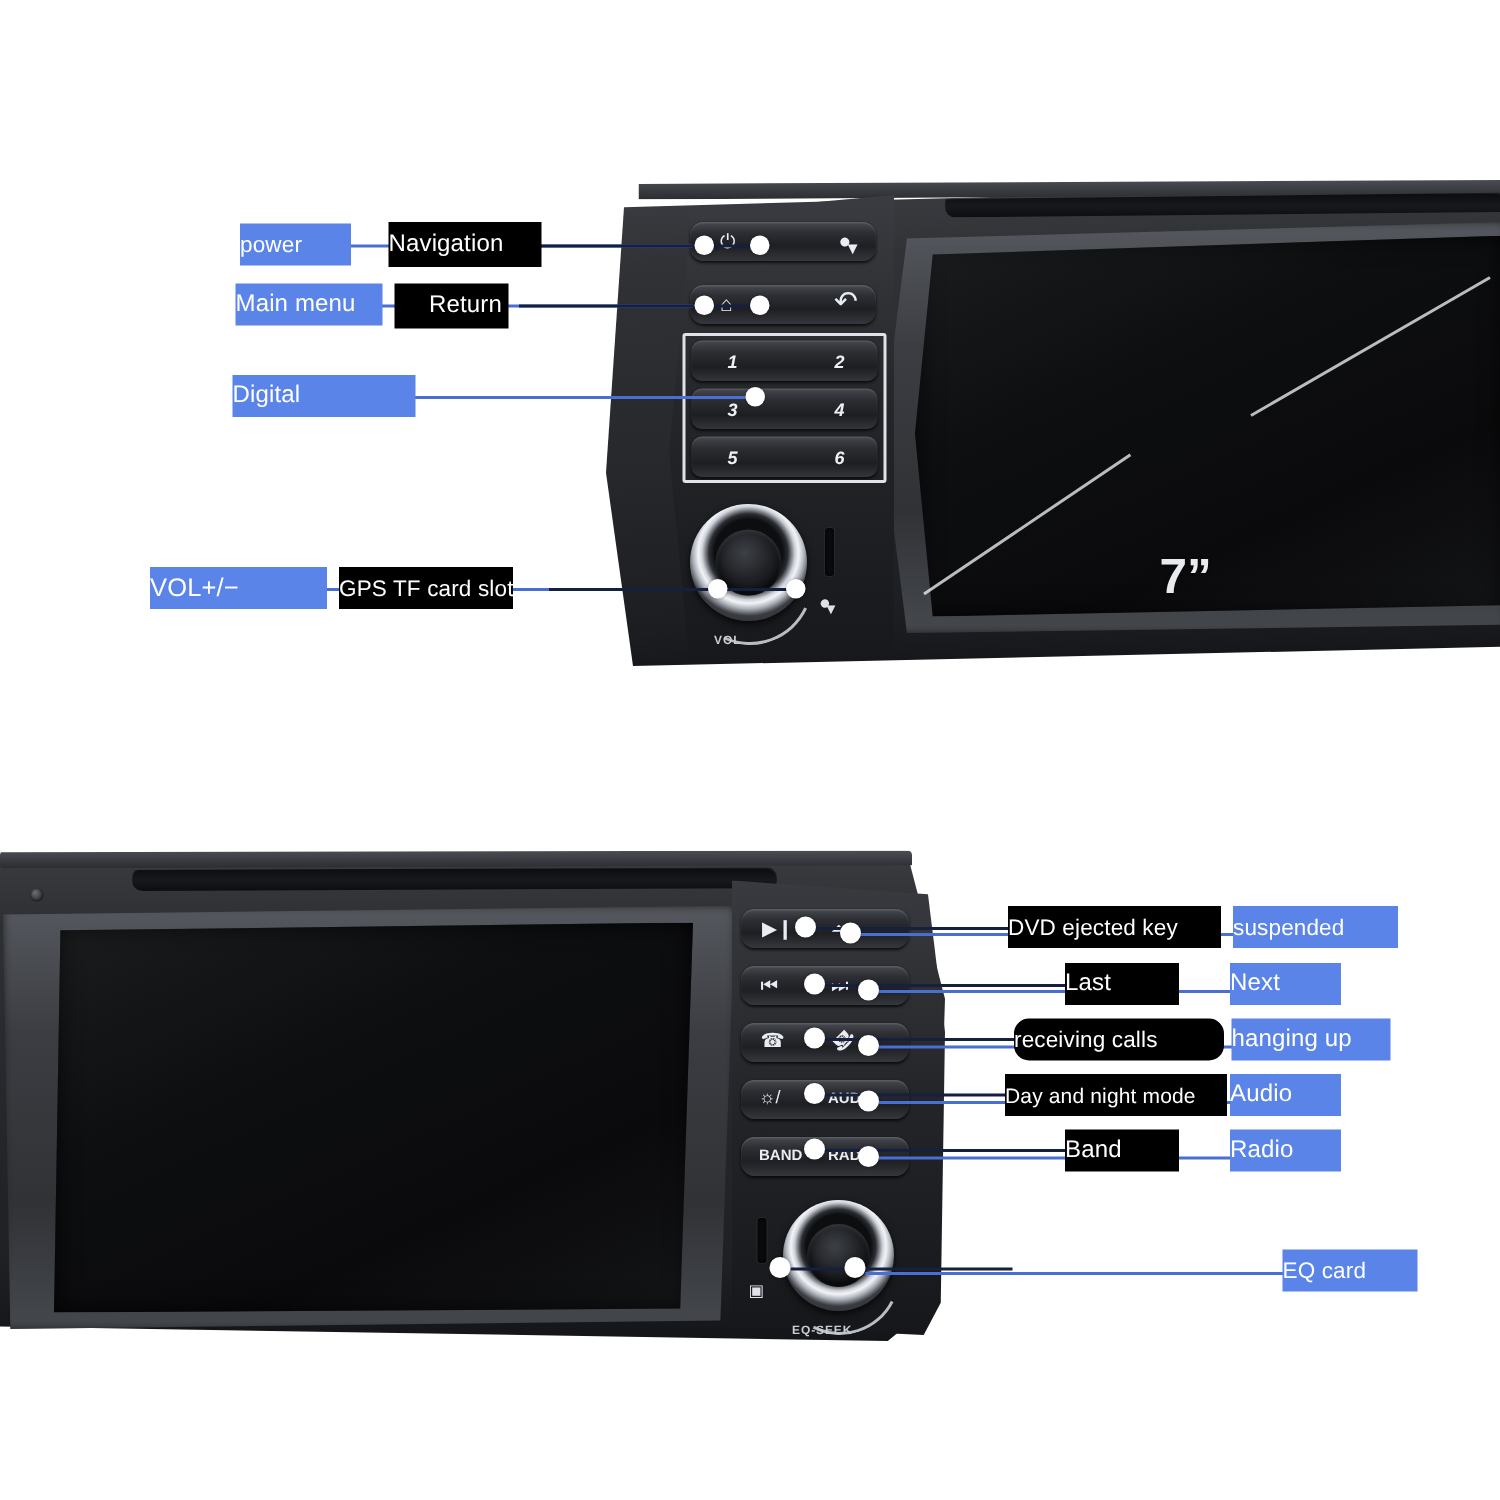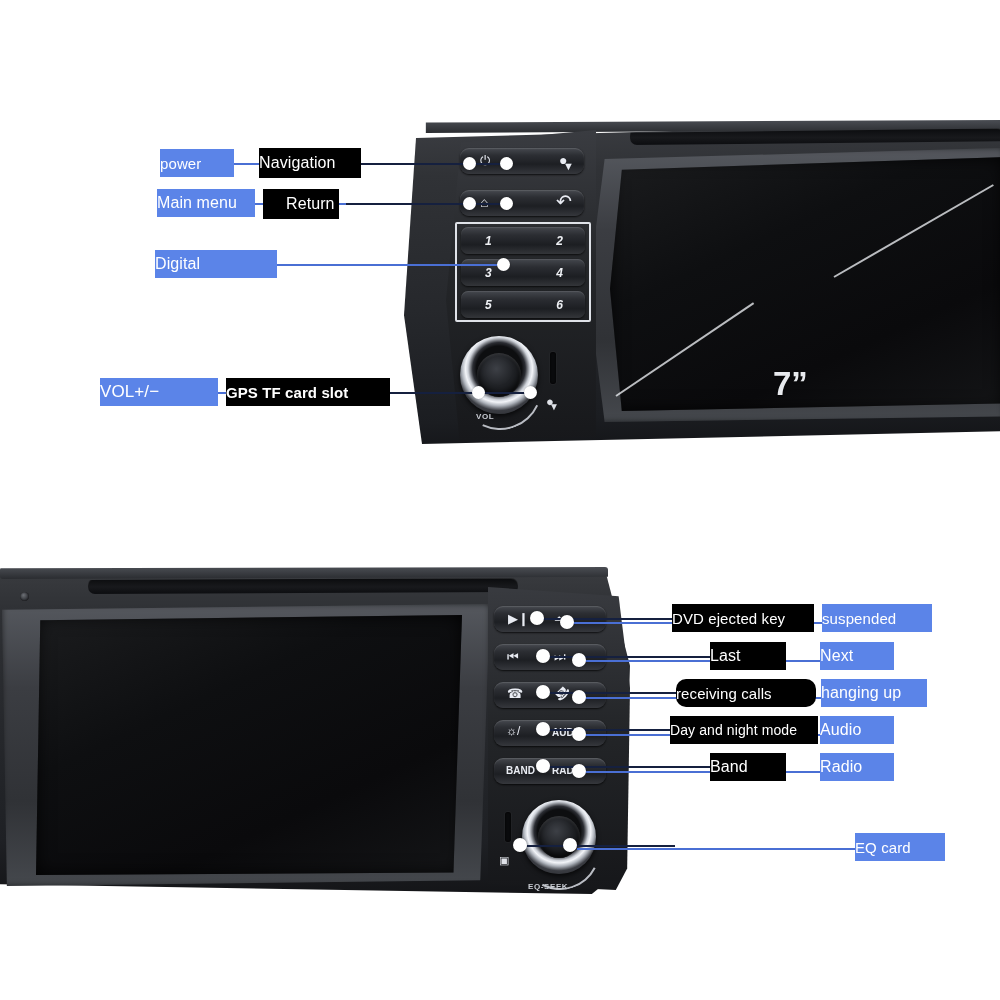--- a/index.html
+++ b/index.html
@@ -225,21 +225,21 @@
     <div class="preset-row" style="left:57px; top:181px; width:124px; height:27px; font-size:12px;">
       <span style="left:24px;">5</span>
       <span style="right:22px;">6</span>
     </div>
 
     <div class="knob" style="left:56px; top:226px; width:78px; height:78px;">
       <div class="ring"></div>
       <div class="cap" style="left:17px; top:17px; width:44px; height:44px;"></div>
     </div>
     <div class="arc" style="left:54px; top:236px; width:84px; height:84px; transform:rotate(160deg);"></div>
-    <div class="knob-label" style="left:72px; top:302px; font-size:8px;">VOL</div>
+    <div class="knob-label" style="left:72px; top:312px; font-size:8px;">VOL</div>
 
     <div class="cardslot" style="left:146px; top:242px; width:6px; height:32px;"></div>
     <span class="pin-icon" style="left:142px; top:284px; font-size:13px;">●</span>
     <span class="pin-icon" style="left:145px; top:291px; font-size:10px;">▼</span>
   </div>
 
   <div class="line" style="left:232px; top:163px; width:230px;"></div>
   <div class="dot" style="left:463px; top:157px; width:13px; height:13px;"></div>
   <div class="line" style="left:357px; top:163px; width:148px; background:#15203f;"></div>
   <div class="dot" style="left:500px; top:157px; width:13px; height:13px;"></div>
@@ -271,21 +271,21 @@
     <span>Return</span>
   </div>
 
   <div class="chip blue" style="left:155px; top:250px; width:122px; height:28px; font-size:16px;">
     <span>Digital</span>
   </div>
 
   <div class="chip blue" style="left:100px; top:378px; width:118px; height:28px; font-size:17px;">
     <span>VOL+/−</span>
   </div>
-  <div class="chip black" style="left:226px; top:378px; width:164px; height:28px; font-size:15px;font-weight:bold;">
+  <div class="chip black" style="left:226px; top:378px; width:116px; height:28px; font-size:15px;">
     <span>GPS TF card slot</span>
   </div>
 
   <div class="unit" style="left:-6px; top:558px; width:636px; height:340px;">
 
     <div class="chassis" style="left:0; top:10px; width:636px; height:326px;
                 clip-path: polygon(0 2%, 96% 0%, 100% 30%, 99% 92%, 94% 100%, 0 97%);"></div>
 
     <div class="lipline" style="left:6px; top:9px; width:608px; height:12px;
                 clip-path: polygon(0 10%, 100% 0%, 100% 82%, 0 100%);"></div>

